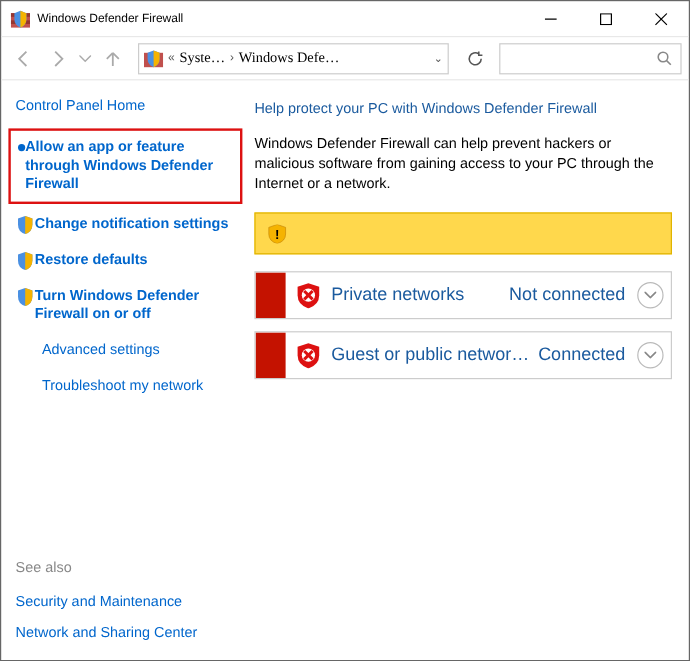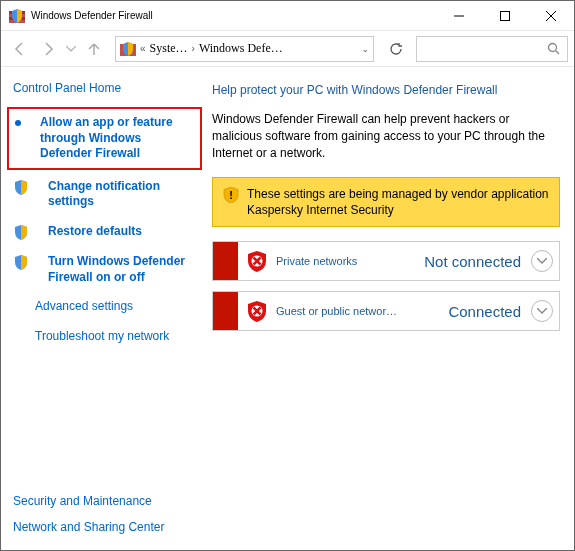--- a/index.html
+++ b/index.html
@@ -15,42 +15,42 @@
     .navbtn { width: 26px; height: 28px; display: flex; align-items: center; justify-content: center; color: #aaa; cursor: default; }
     .breadcrumb { flex: 1; display: flex; align-items: center; height: 26px; border: 1px solid #ccc; padding: 0 4px; margin: 0 6px; font-size: 12px; gap: 4px; overflow: hidden; }
     .breadcrumb .bcicon { width: 16px; height: 16px; flex: none; }
     .breadcrumb .sep { color: #555; font-size: 10px; }
     .breadcrumb .crumb { white-space: nowrap; font-family: Liberation Serif, serif; }
     .refresh { width: 28px; height: 26px; display: flex; align-items: center; justify-content: center; cursor: pointer; color: #555; }
     .searchbox { width: 152px; height: 26px; border: 1px solid #ccc; display: flex; align-items: center; justify-content: flex-end; padding: 0 6px; color: #888; margin-left: 4px; }
 
     .content { display: flex; height: calc(100% - 66px); }
     .sidebar { width: 205px; padding: 14px 10px 10px 12px; display: flex; flex-direction: column; }
-    .sidebar a.sidelink { color: #0066cc; text-decoration: none; display: flex; align-items: flex-start; gap: 19px; padding: 7px 0 7px 0; line-height: 1.3; cursor: pointer; }
+    .sidebar a.sidelink { color: #0066cc; text-decoration: none; display: flex; align-items: flex-start; gap: 0; padding: 7px 0 7px 0; line-height: 1.3; cursor: pointer; }
     .sidebar a.sidelink.bold { font-weight: 600; }
     .sidebar .home { color: #0066cc; padding: 0 0 10px 0; display: block; text-decoration: none; cursor: pointer; }
     .sidebar .highlight { border: 2px solid #d11; padding: 6px 6px; margin: 2px -6px; }
     .sidebar .bullet { width: 6px; height: 6px; border-radius: 50%; background: #0066cc; margin-top: 5px; flex: none; }
     .sidebar .shieldico { width: 16px; height: 16px; flex: none; margin-top: 0; }
     .sidebar .spacer { flex: 1; }
     .sidebar .seealso { color: #888; font-size: 12px; margin-bottom: 8px; }
     .sidebar .seealsoLink { color: #0066cc; text-decoration: none; display: block; padding: 6px 0; cursor: pointer; }
 
     .main { flex: 1; padding: 16px 14px 10px 6px; }
     .main h1 { color: #1a5a9e; font-size: 12px; font-weight: 400; line-height: 1.3; margin-bottom: 12px; }
     .main .desc { font-size: 12px; line-height: 1.45; margin-bottom: 14px; }
 
     .warnbox { background: #ffd84c; border: 1px solid #e0b400; display: flex; align-items: flex-start; gap: 8px; padding: 8px 10px; margin-bottom: 14px; }
     .warnbox .shieldwarn { width: 16px; height: 16px; flex: none; margin-top: 1px; }
     .warnbox .warntext { font-size: 12px; line-height: 1.35; }
 
     .netrow { display: flex; align-items: center; height: 40px; border: 1px solid #ccc; margin-bottom: 10px; overflow: hidden; }
     .netrow .redbar { width: 25px; height: 100%; background: #c41200; flex: none; }
     .netrow .redshield { width: 22px; height: 22px; margin: 0 8px; flex: none; }
-    .netrow .netlabel { flex: 1; color: #1a5a9e; font-size: 11px; white-space: nowrap; overflow: hidden; text-overflow: ellipsis; }
+    .netrow .netlabel { flex: 1; color: #1a5a9e; font-size: 15px; white-space: nowrap; overflow: hidden; text-overflow: ellipsis; }
     .netrow .netstatus { color: #1a5a9e; font-size: 15px; margin-right: 10px; white-space: nowrap; }
     .netrow .chev { width: 22px; height: 22px; border: 1px solid #bbb; border-radius: 50%; display: flex; align-items: center; justify-content: center; color: #777; margin-right: 6px; cursor: pointer; flex: none; font-size: 12px; }
 
     .crumb-dd { font-size: 9px; color: #555; margin-left: auto; }
   </style>
 </head>
 <body>
 
 <div class="titlebar">
   <svg class="appicon" viewBox="0 0 16 16">
@@ -168,34 +168,34 @@
     <a class="sidelink" style="padding-left:22px;">
       <span>Advanced settings</span>
     </a>
 
     <a class="sidelink" style="padding-left:22px;">
       <span>Troubleshoot my network</span>
     </a>
 
     <div class="spacer"></div>
 
+    <div class="seealso">See also</div>
     <a class="seealsoLink">Security and Maintenance</a>
     <a class="seealsoLink">Network and Sharing Center</a>
   </div>
 
   <div class="main">
     <h1>Help protect your PC with Windows Defender Firewall</h1>
     <p class="desc">Windows Defender Firewall can help prevent hackers or malicious software from gaining access to your PC through the Internet or a network.</p>
 
     <div class="warnbox">
       <svg class="shieldwarn" viewBox="0 0 16 16">
         <path d="M8 0 L15 2.5 L15 8 Q15 14 8 16 Q1 14 1 8 L1 2.5 Z" fill="#f5b300" stroke="#c08000" stroke-width="0.5"></path>
         <text x="8" y="12" font-size="11" text-anchor="middle" fill="#000" font-weight="bold">!</text>
       </svg>
-      <div class="warntext">These settings are being managed by vendor application Kaspersky Internet Security</div>
     </div>
 
     <div class="netrow">
       <div class="redbar"></div>
       <svg class="redshield" viewBox="0 0 22 22">
         <path d="M11 1 L20 4 L20 11 Q20 19 11 22 Q2 19 2 11 L2 4 Z" fill="#d11"></path>
         <circle cx="11" cy="11" r="5.5" fill="#fff"></circle>
         <line x1="7.5" y1="14.5" x2="14.5" y2="7.5" stroke="#d11" stroke-width="2.5"></line>
         <line x1="7.5" y1="7.5" x2="14.5" y2="14.5" stroke="#d11" stroke-width="2.5"></line>
       </svg>

